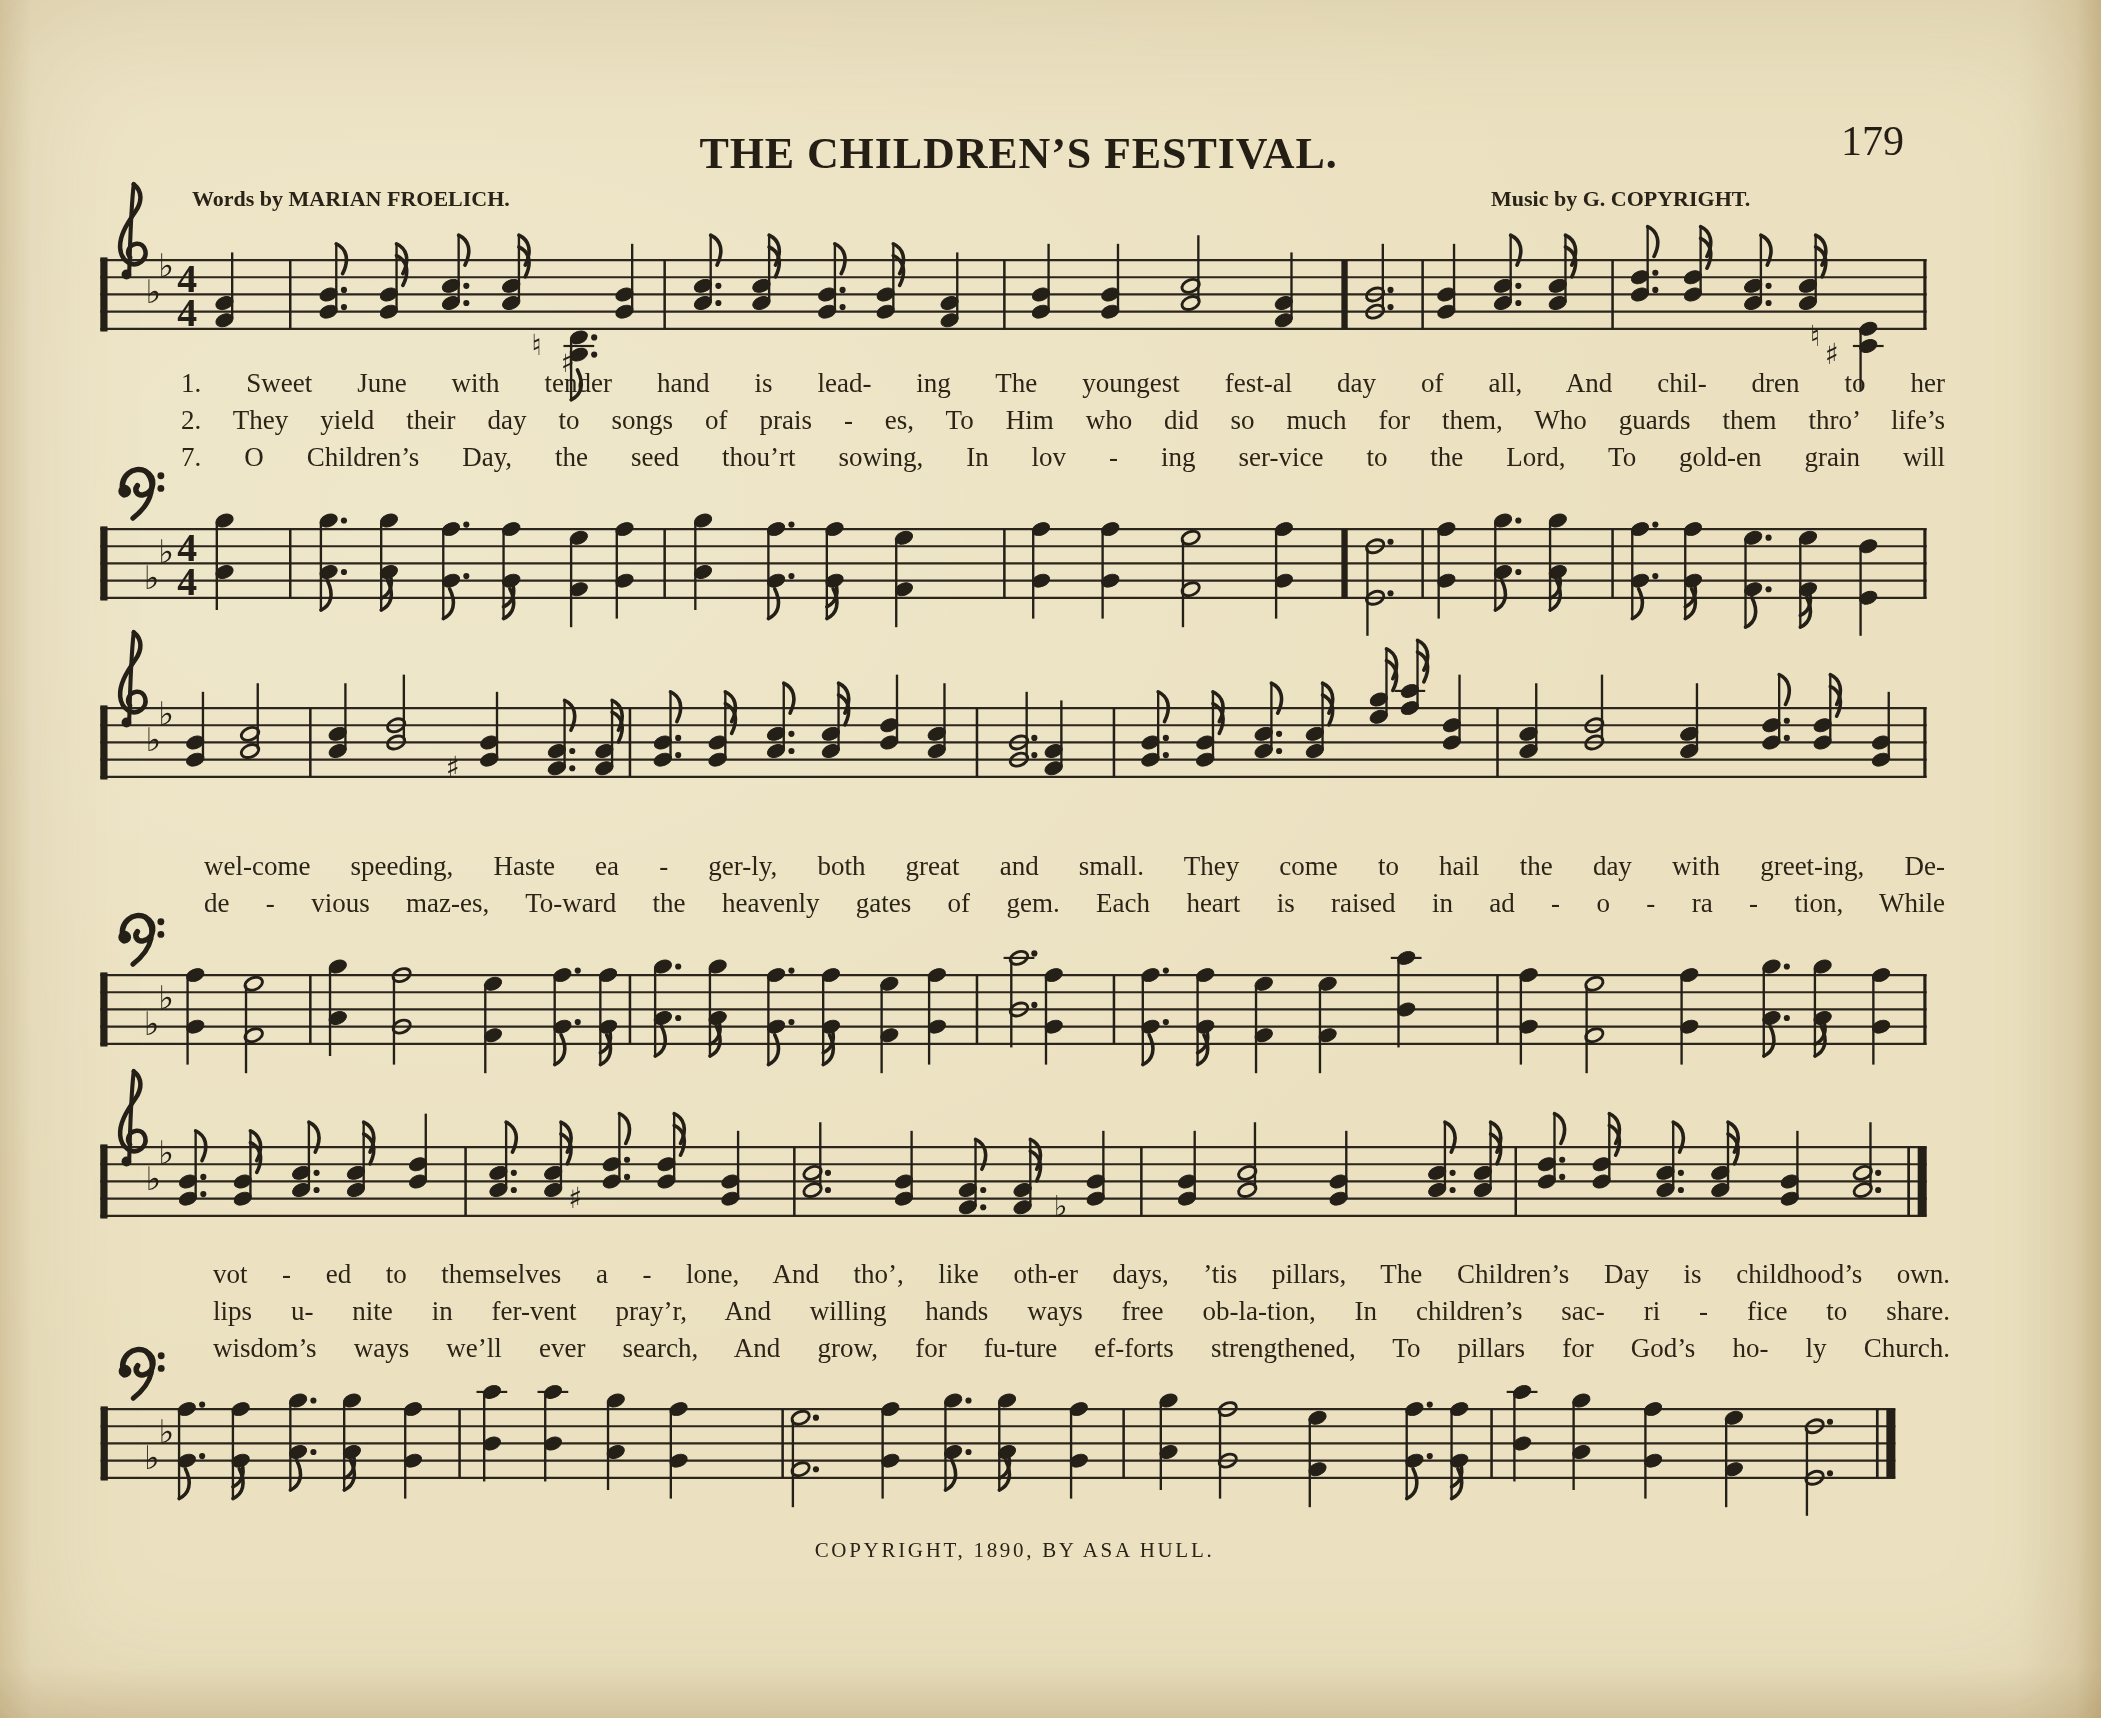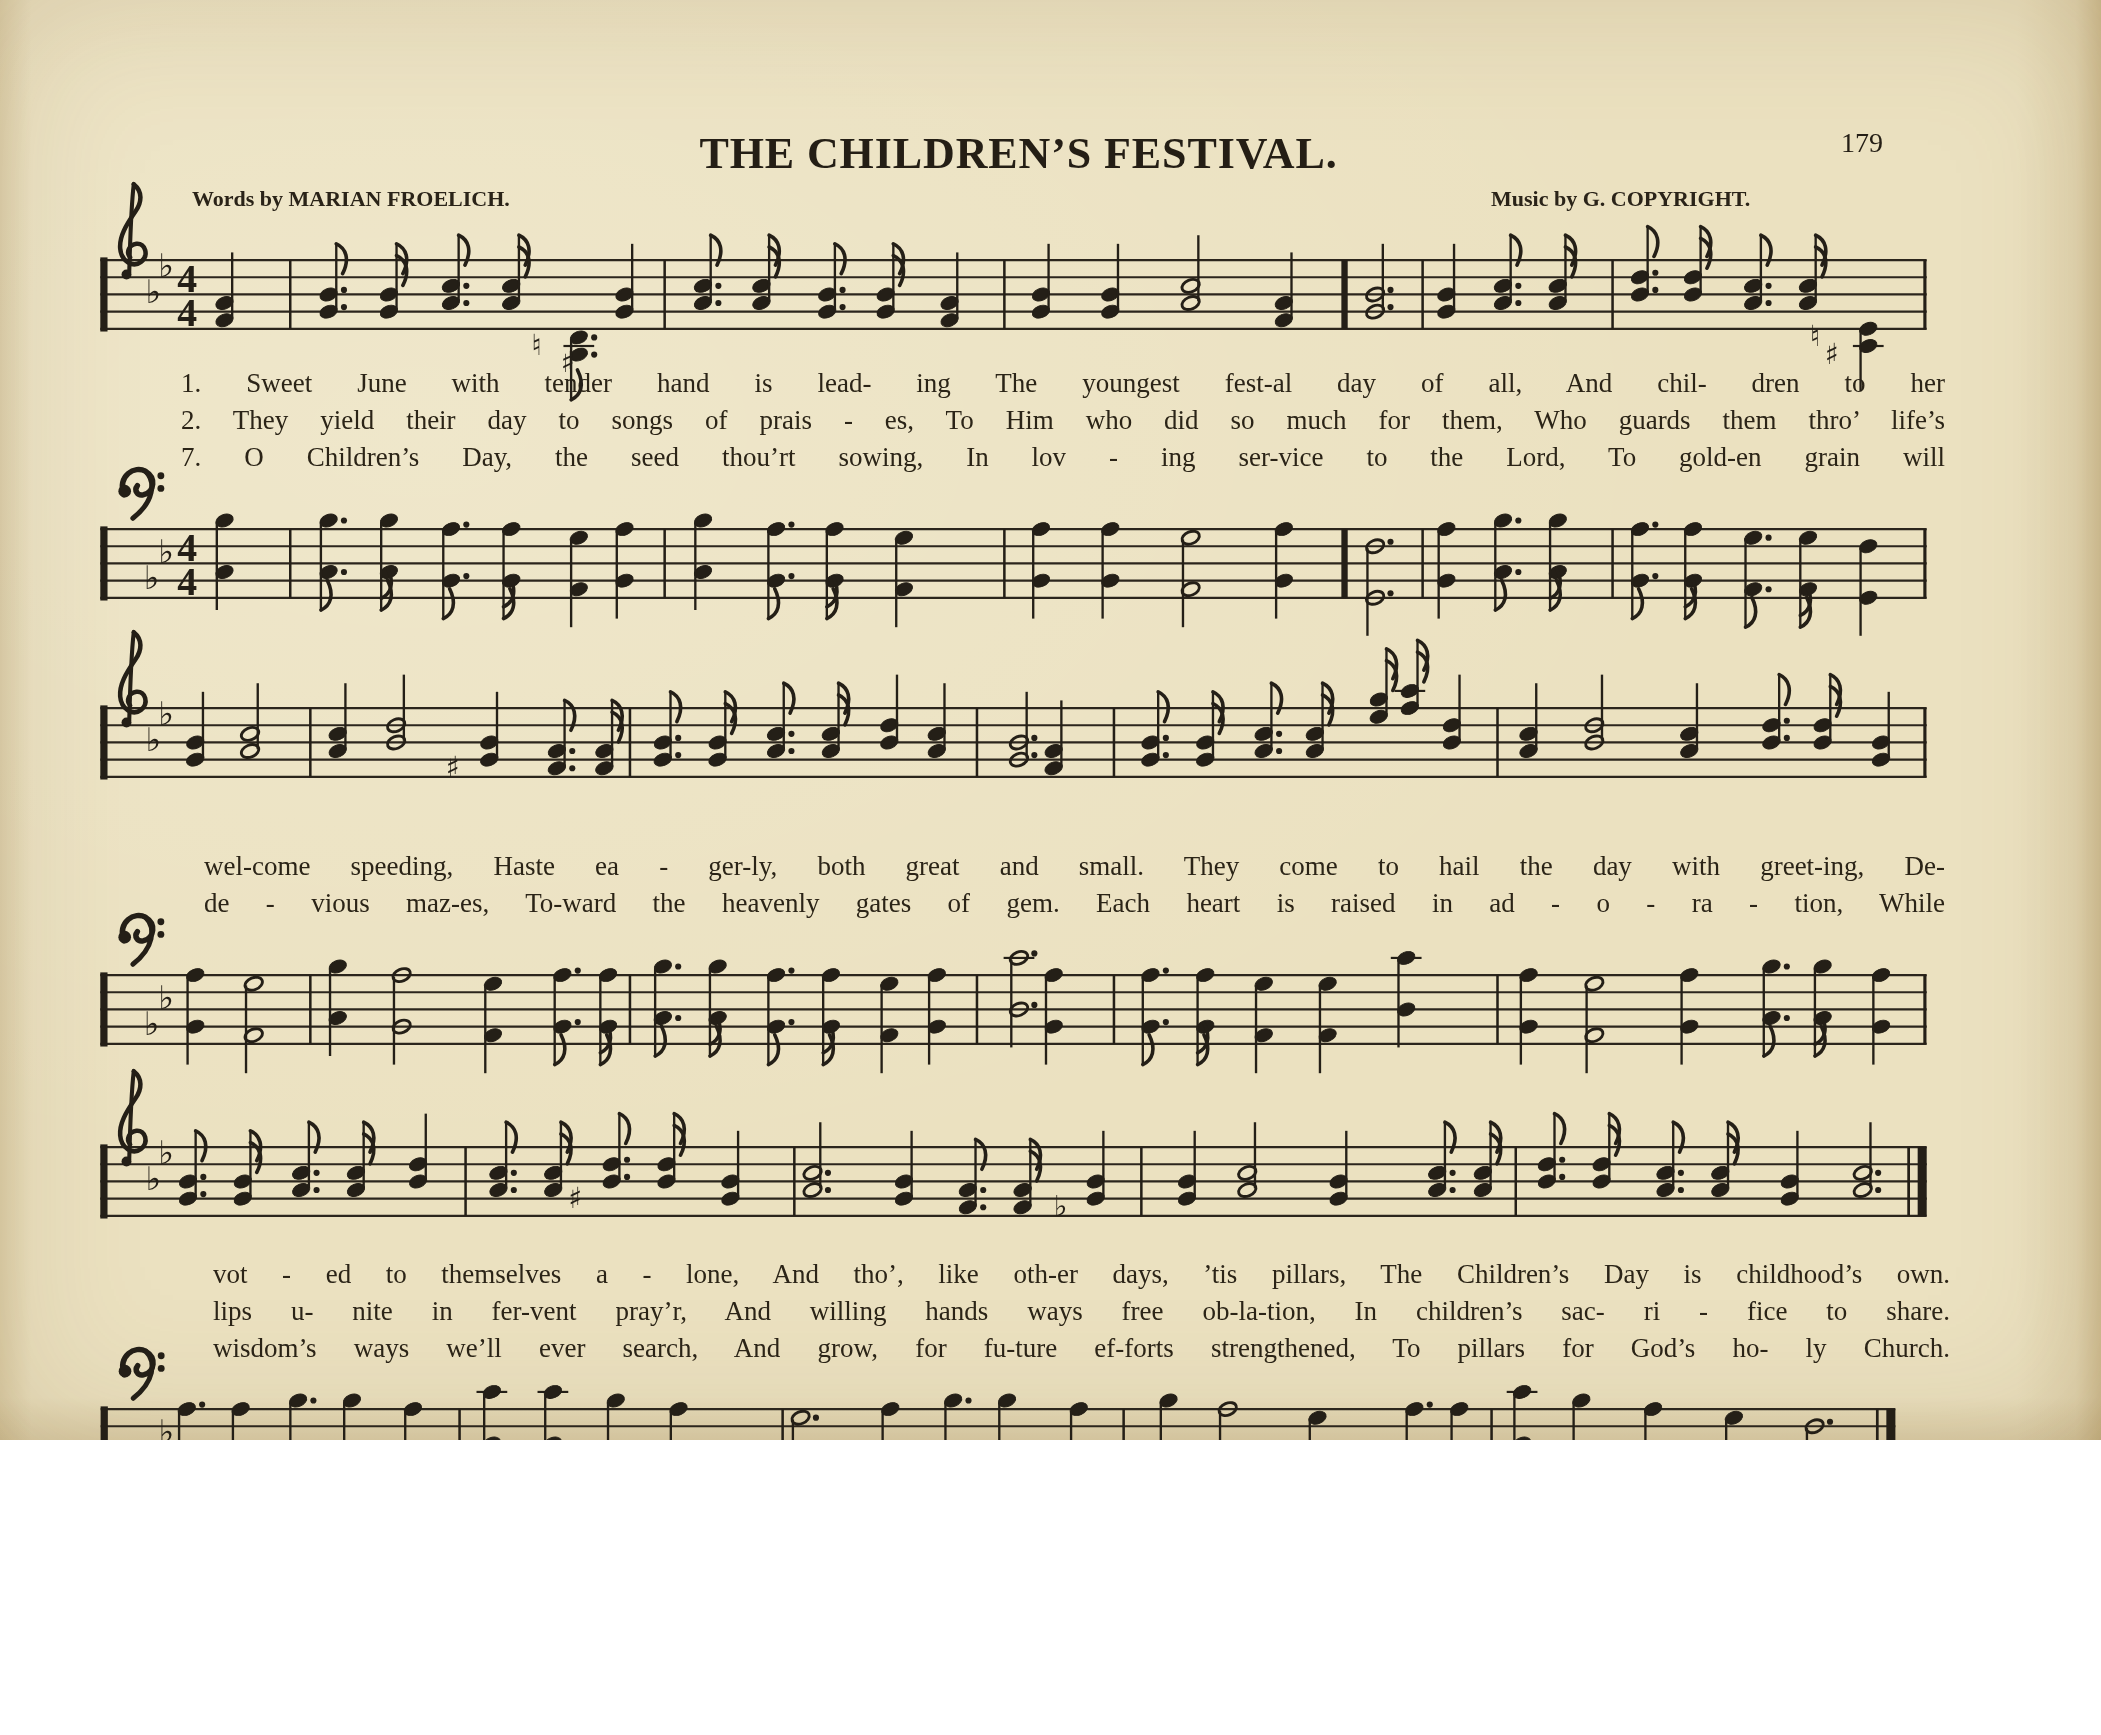--- a/index.html
+++ b/index.html
@@ -1,28 +1,28 @@
 <!DOCTYPE html>
 <html style="font-size:14.5px"><head>
 <meta charset="utf-8">
 <style>
   html,body{margin:0;padding:0;}
   body{font-family:"Liberation Serif","DejaVu Serif",serif;}
-  .page{position:relative;width:2101px;height:1440px;overflow:hidden;
+  .page{position:relative;width:2101px;height:1718px;overflow:hidden;
     background:
       linear-gradient(90deg, rgba(160,130,70,0.18) 0%, rgba(160,130,70,0) 1.5%),
       linear-gradient(270deg, rgba(150,115,50,0.30) 0%, rgba(150,115,50,0.10) 1.2%, rgba(150,115,50,0) 4%),
       linear-gradient(0deg, rgba(140,110,50,0.16) 0%, rgba(140,110,50,0) 3%),
       radial-gradient(ellipse at 20% 30%, rgba(255,255,245,0.20), rgba(255,255,245,0) 55%),
       #ebe1c0;
     box-shadow: inset 0 0 145px rgba(120,90,40,0.18);
     color:#241e15;}
   .title{position:absolute;top:128px;left:0;width:2101px;text-align:center;
     transform:translateX(-32px);font-size:44px;font-weight:bold;letter-spacing:0.9px;color:#241e15;}
-  .pagenum{position:absolute;top:127px;left:1841px;font-size:28px;color:#241e15;}
+  .pagenum{position:absolute;top:117px;left:1841px;font-size:42px;color:#241e15;}
   .byline{position:absolute;font-size:22px;font-weight:bold;color:#2a2318;}
   .byline.words{top:186px;left:192px;}
   .byline.music{top:186px;left:1491px;}
   .lyrics{position:absolute;font-size:27px;color:#2b2417;}
   .lyric-line{white-space:normal;text-align:justify;text-align-last:justify;height:37px;line-height:37px;}
   .lyrics.b1{top:365px;left:181px;width:1764px;}
   .lyrics.b2{top:812px;left:204px;width:1741px;margin-top:36px;}
   .lyrics.b3{top:1256px;left:213px;width:1737px;}
   .copyright{position:absolute;top:1538px;left:0;width:2101px;text-align:center;
     transform:translateX(-36px);font-size:21px;letter-spacing:2.7px;color:#2a2318;}

